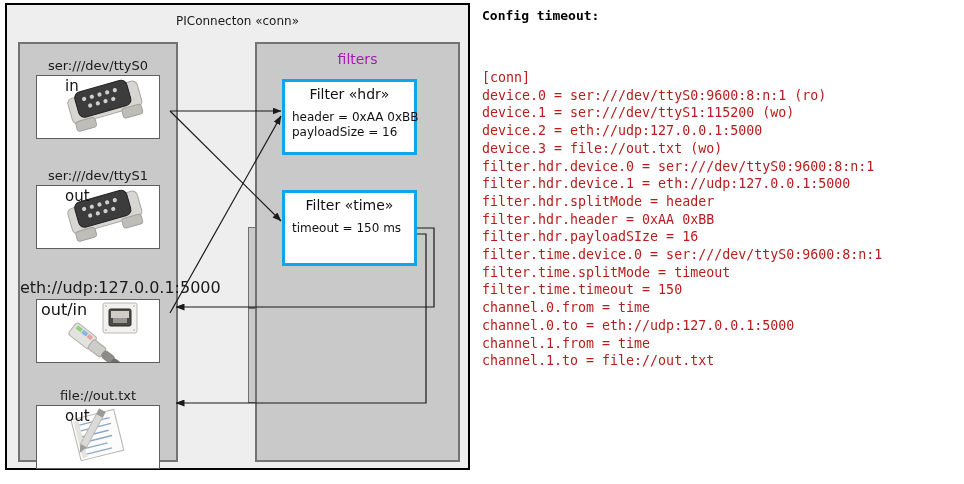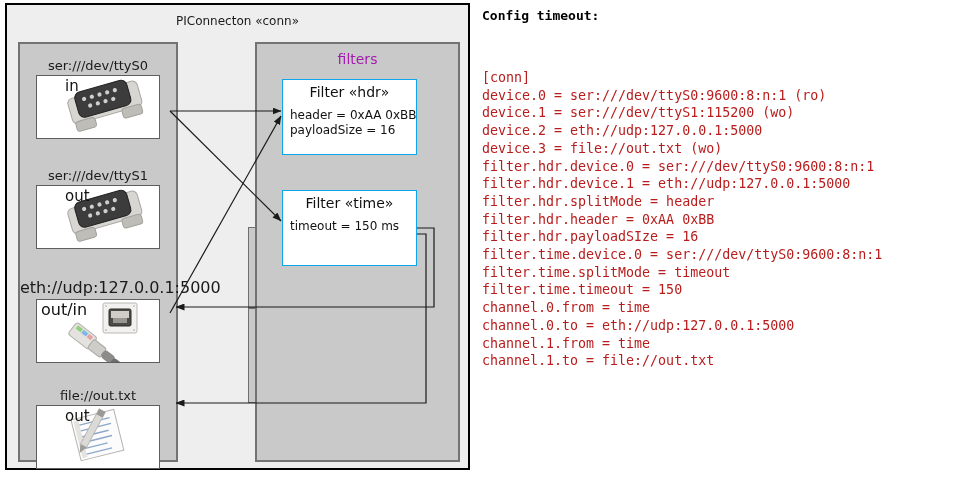--- a/index.html
+++ b/index.html
@@ -72,21 +72,21 @@
     font-size:15px;color:#111;
     white-space:nowrap;
   }
   .dir-center{left:0;top:1px;width:100%;text-align:left;margin-left:28px;}
   .dir-left{left:4px;top:0px;font-size:16px;}
 
   
   .filter-box{
     position:absolute;
     background:#ffffff;
-    border:1px solid #0ea5e9;
+    border:3px solid #0ea5e9;
     box-sizing:border-box;
   }
   #filter-hdr-box{left:282px;top:79px;width:135px;height:76px;}
   #filter-time-box{left:282px;top:190px;width:135px;height:76px;padding-left:44px;}
   .filter-title{
     position:absolute;left:0;top:4px;width:100%;
     text-align:center;font-size:14px;color:#111;
   }
   .filter-props{
     position:absolute;left:7px;top:28px;

